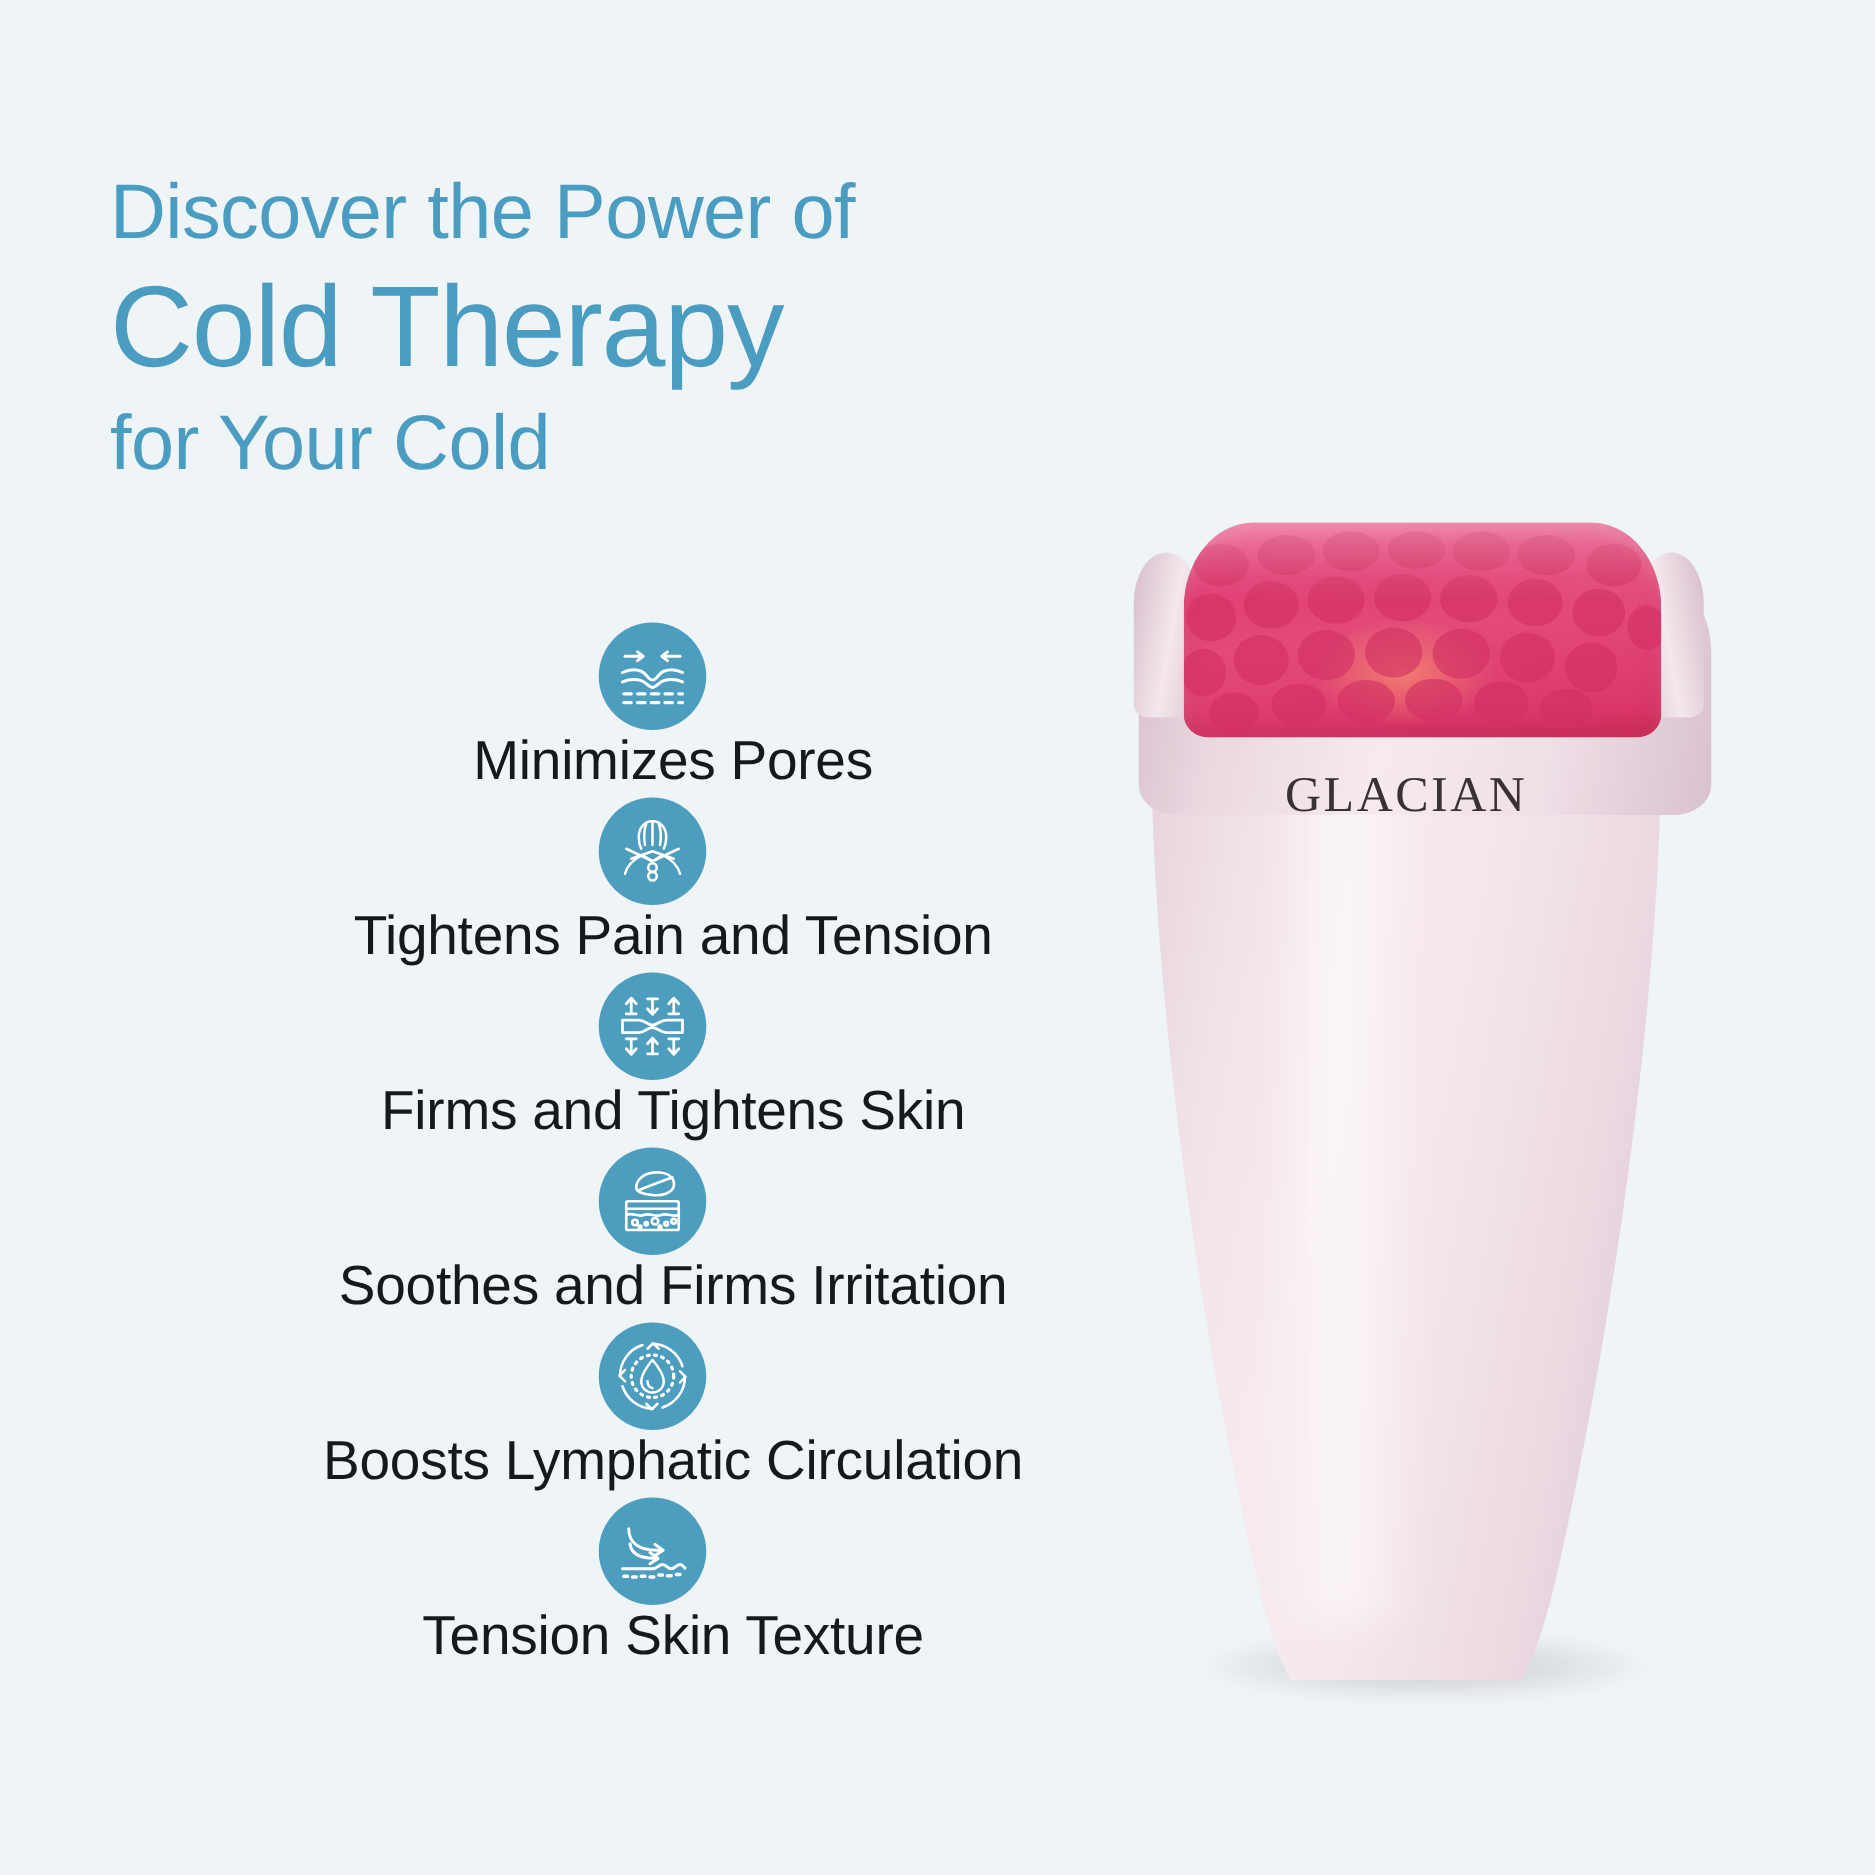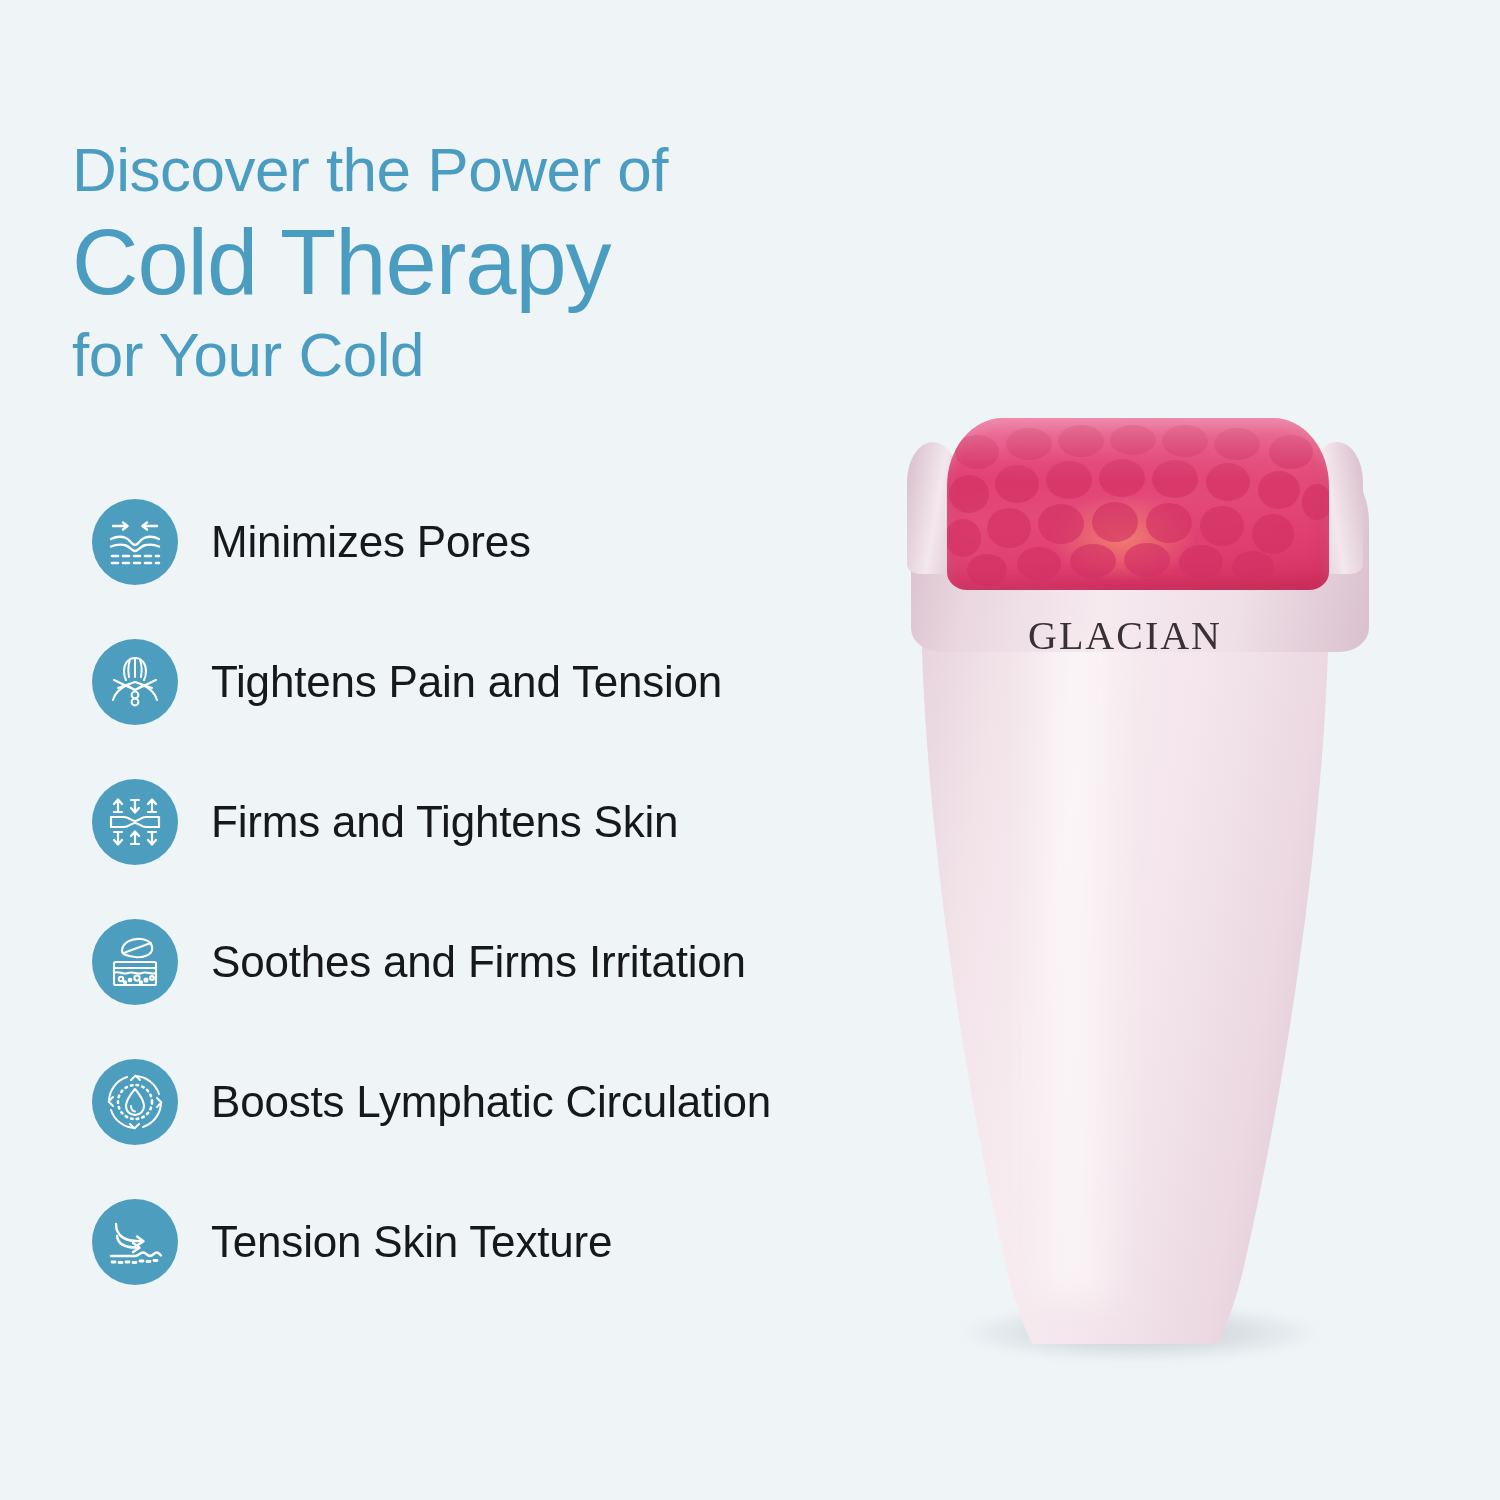--- a/index.html
+++ b/index.html
@@ -7,41 +7,42 @@
   body {
     background:#eff4f7;
     font-family:"Liberation Sans", sans-serif;
     overflow:hidden;
     position:relative;
   }
 
   
   #headline {
     position:absolute;
-    left:72px;
+    left:88px;
     top:132px;
     width:880px;
   }
   .hl-line { color:#4a9cc0; letter-spacing:-0.5px; white-space:nowrap; }
   .hl-1 { font-size:62px; font-weight:400; line-height:76px; }
   .hl-2 { font-size:92px; font-weight:400; line-height:108px; letter-spacing:-1px; }
   .hl-3 { font-size:62px; font-weight:400; line-height:78px; }
 
   
   #feature-list {
     position:absolute;
     left:92px;
     top:498px;
     width:860px;
   }
   .feature-row {
     display:flex;
     align-items:center;
     height:88px;
     margin-bottom:52px;
+    flex-direction:column;
   }
   .feature-row:last-child { margin-bottom:0; }
   .icon-badge {
     width:86px; height:86px;
     border-radius:50%;
     background:#4d9dbf;
     flex:0 0 86px;
     display:flex; align-items:center; justify-content:center;
   }
   .icon-badge svg { width:60px; height:60px; display:block; }

